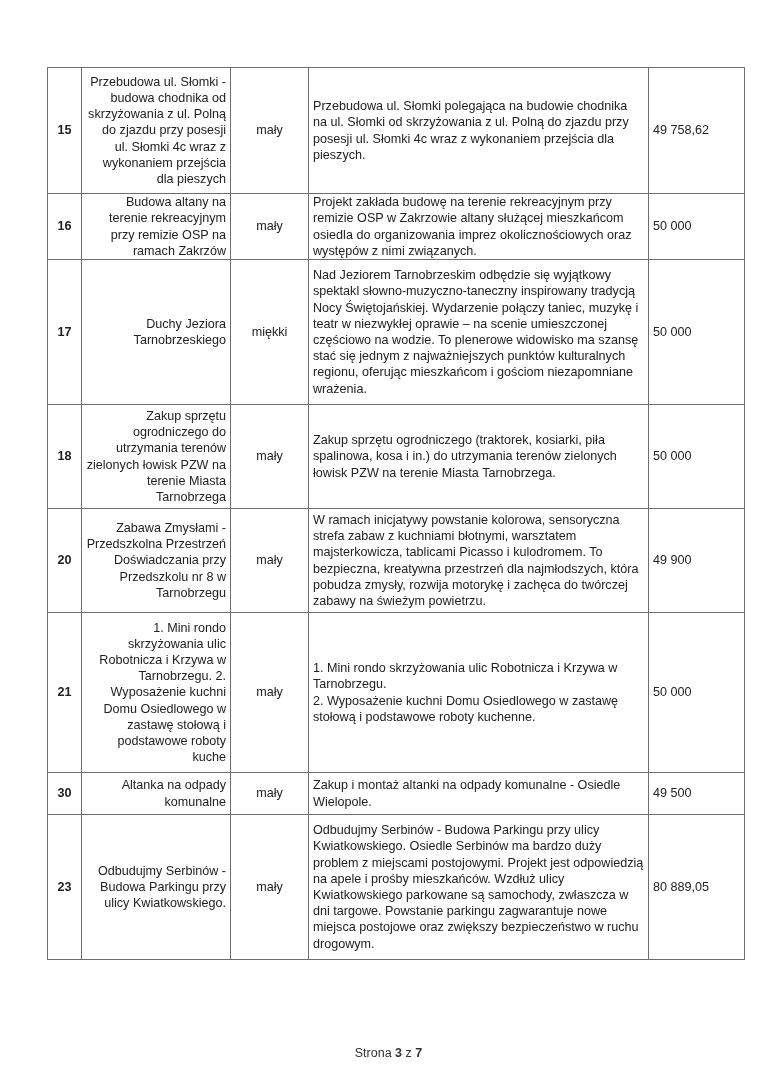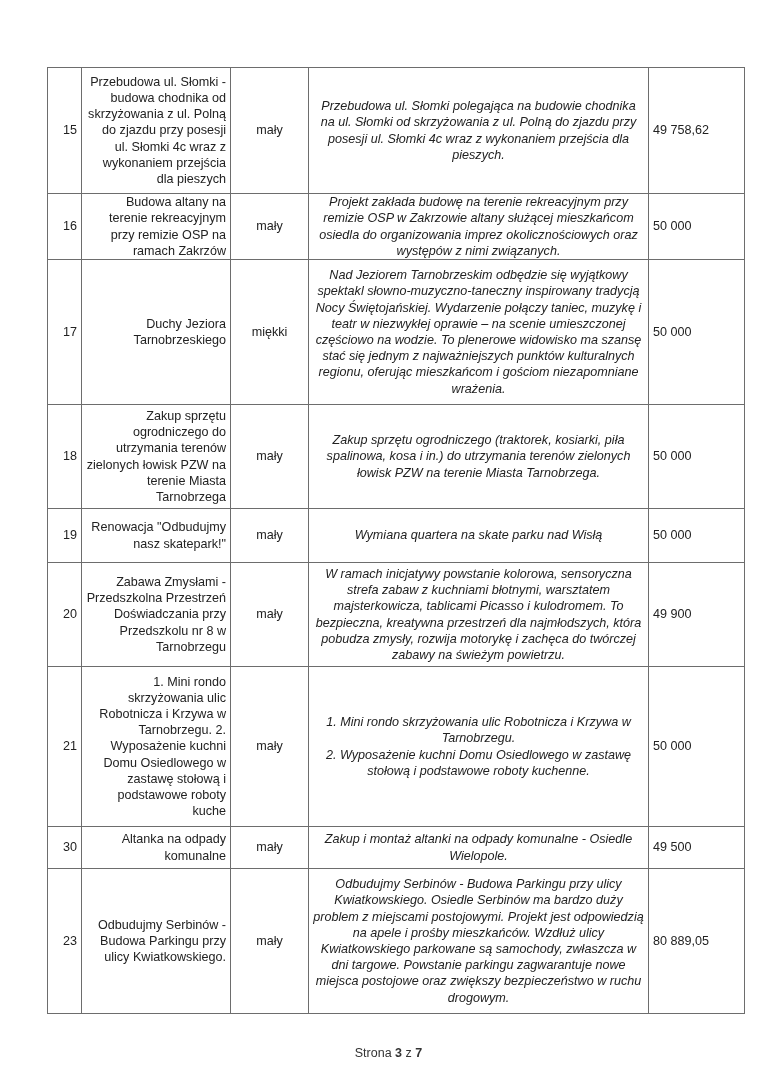--- a/index.html
+++ b/index.html
@@ -7,24 +7,24 @@
          font-family: "Liberation Sans", "DejaVu Sans", sans-serif; color: #222; }
   .page { position: absolute; left: 0; top: 0; width: 777px; height: 1080px; }
   table.budget {
     position: absolute; left: 47px; top: 67px;
     width: 697px; border-collapse: collapse; table-layout: fixed;
     font-size: 12.6px; line-height: 16.2px;
   }
   table.budget td {
     border: 1.3px solid #6d6d6d; vertical-align: middle; padding: 0 4px;
   }
-  td.num { text-align: right; padding: 0; }
+  td.num { text-align: center; padding: 0; font-weight: bold; }
   td.name { text-align: right; padding: 0 3px; margin-left: 10px; }
   td.type { text-align: center; }
-  td.desc { text-align: center; padding: 0 5px; white-space: pre-line; font-style: italic; }
+  td.desc { text-align: left; padding: 0 5px; white-space: pre-line; }
   td.amount { text-align: left; padding-right: 8px; }
   .footer {
     position: absolute; left: 0; width: 777px; top: 1046px; text-align: center;
     font-size: 12.5px; color: #333;
   }
   .footer b { font-weight: bold; }
 </style>
 </head>
 <body>
 
@@ -59,27 +59,20 @@
         <td class="desc">Nad Jeziorem Tarnobrzeskim odbędzie się wyjątkowy spektakl słowno-muzyczno-taneczny inspirowany tradycją Nocy Świętojańskiej. Wydarzenie połączy taniec, muzykę i teatr w niezwykłej oprawie – na scenie umieszczonej częściowo na wodzie. To plenerowe widowisko ma szansę stać się jednym z najważniejszych punktów kulturalnych regionu, oferując mieszkańcom i gościom niezapomniane wrażenia.</td>
         <td class="amount">50 000</td>
       </tr>
       <tr style="height:104px">
         <td class="num">18</td>
         <td class="name">Zakup sprzętu ogrodniczego do utrzymania terenów zielonych łowisk PZW na terenie Miasta Tarnobrzega</td>
         <td class="type">mały</td>
         <td class="desc">Zakup sprzętu ogrodniczego (traktorek, kosiarki, piła spalinowa, kosa i in.) do utrzymania terenów zielonych łowisk PZW na terenie Miasta Tarnobrzega.</td>
         <td class="amount">50 000</td>
       </tr>
-      <tr style="height:54px">
-        <td class="num">19</td>
-        <td class="name">Renowacja "Odbudujmy nasz skatepark!"</td>
-        <td class="type">mały</td>
-        <td class="desc">Wymiana quartera na skate parku nad Wisłą</td>
-        <td class="amount">50 000</td>
-      </tr>
       <tr style="height:104px">
         <td class="num">20</td>
         <td class="name">Zabawa Zmysłami - Przedszkolna Przestrzeń Doświadczania przy Przedszkolu nr 8 w Tarnobrzegu</td>
         <td class="type">mały</td>
         <td class="desc">W ramach inicjatywy powstanie kolorowa, sensoryczna strefa zabaw z kuchniami błotnymi, warsztatem majsterkowicza, tablicami Picasso i kulodromem. To bezpieczna, kreatywna przestrzeń dla najmłodszych, która pobudza zmysły, rozwija motorykę i zachęca do twórczej zabawy na świeżym powietrzu.</td>
         <td class="amount">49 900</td>
       </tr>
       <tr style="height:160px">
         <td class="num">21</td>
         <td class="name">1. Mini rondo skrzyżowania ulic Robotnicza i Krzywa w Tarnobrzegu. 2. Wyposażenie kuchni Domu Osiedlowego w zastawę stołową i podstawowe roboty kuche</td>

